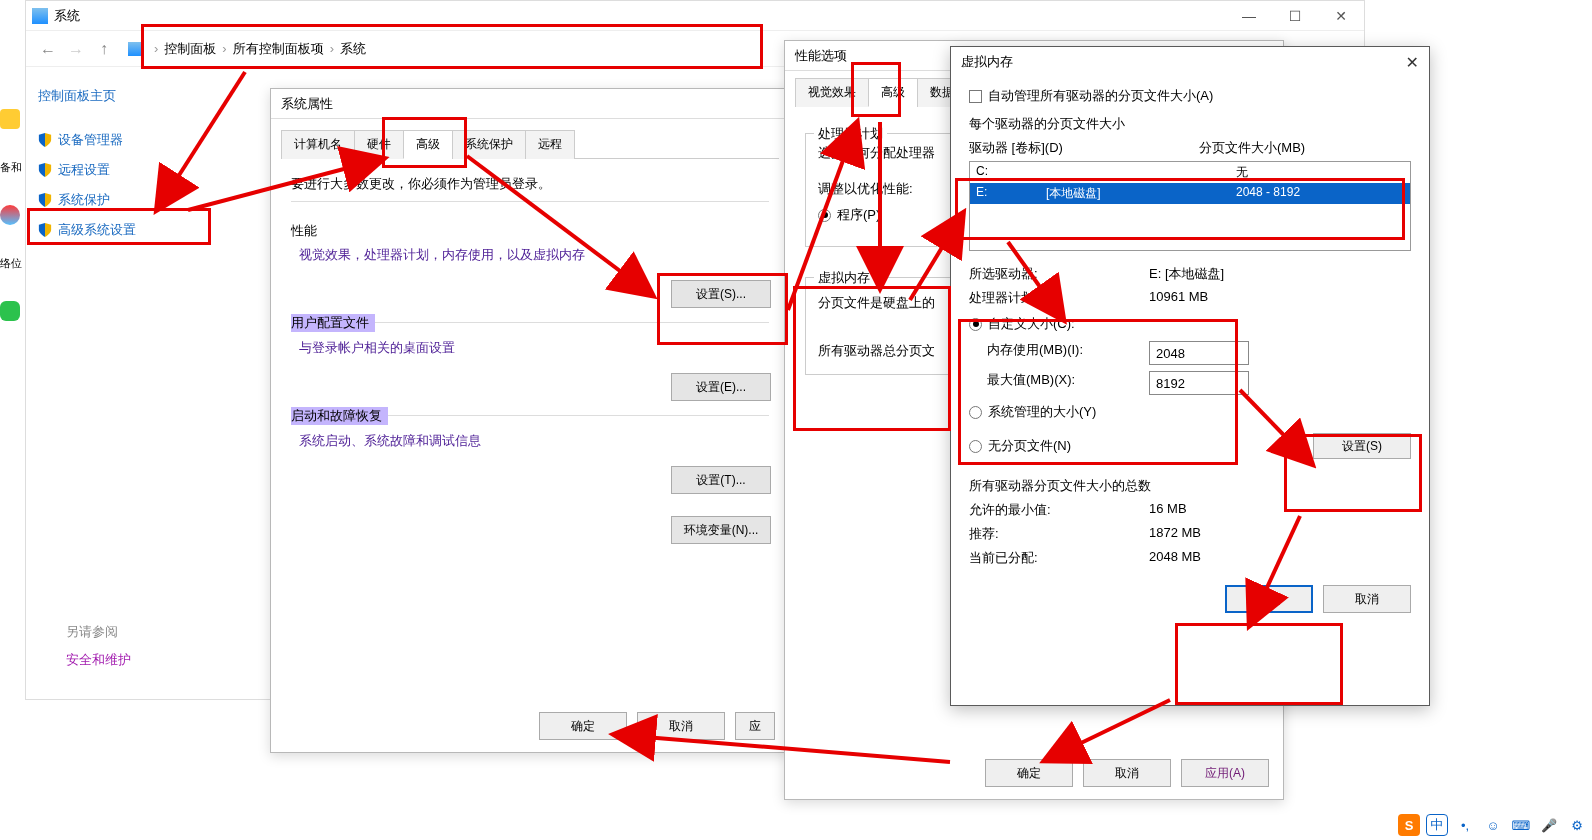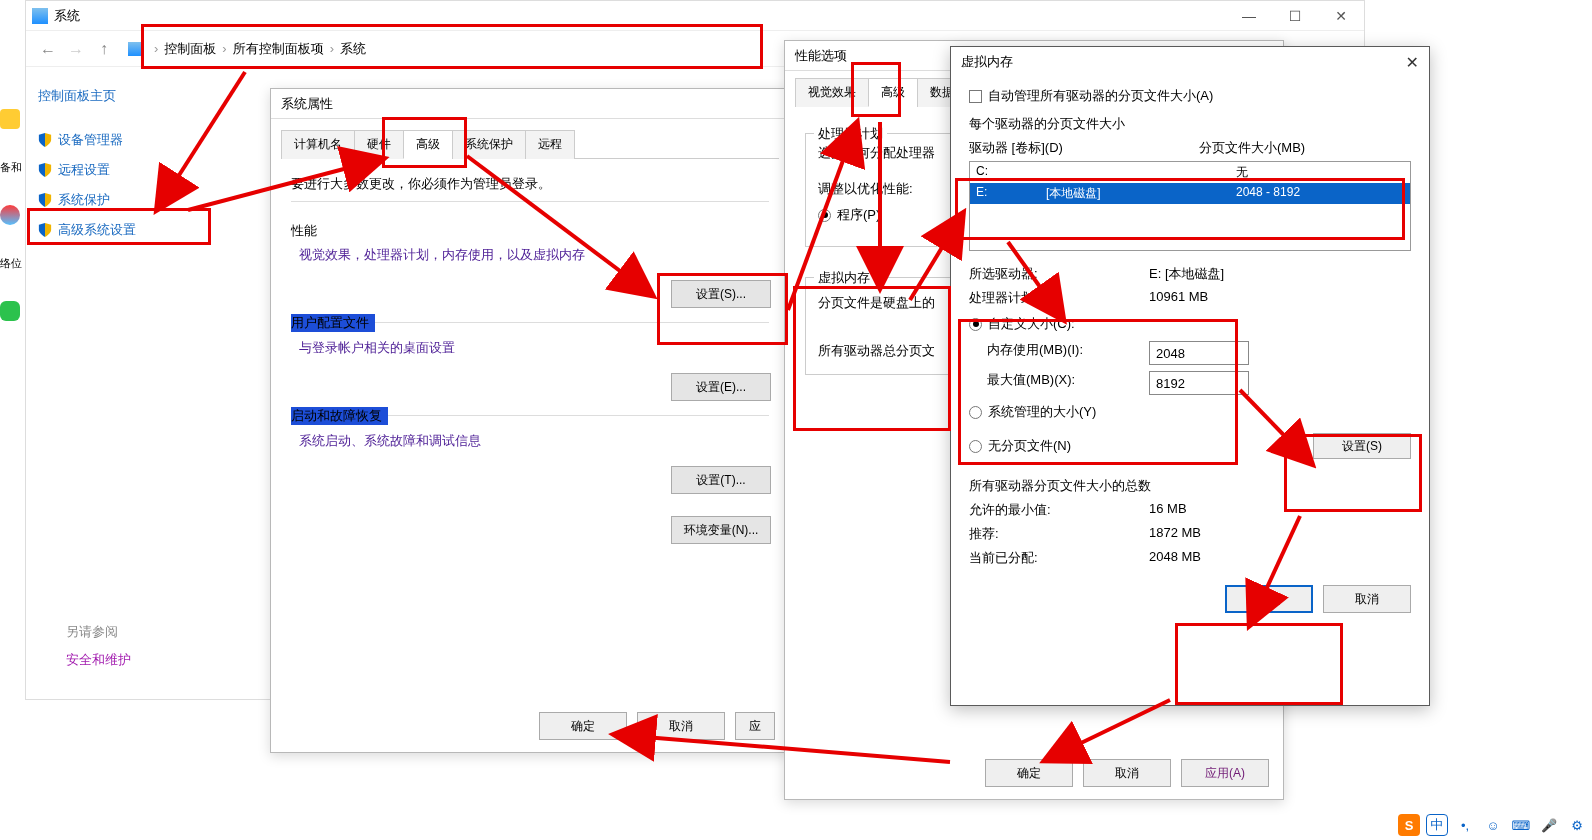--- a/index.html
+++ b/index.html
@@ -33,21 +33,21 @@
 
   
   .sysprop { position: absolute; left: 270px; top: 88px; width: 520px; height: 665px; background: #fff; border: 1px solid #b8b8b8; box-shadow: 0 3px 12px rgba(0,0,0,.15); }
   .dlg-title { height: 30px; border-bottom: 1px solid #ddd; display:flex; align-items:center; padding: 0 10px; font-size:13px; }
   .tabs { display:flex; margin: 10px 10px 0 10px; border-bottom:1px solid #ccc; }
   .tab { padding: 5px 12px; border:1px solid #ccc; border-bottom:none; margin-right:-1px; background:#f3f3f3; position:relative; top:1px; font-size:12px;}
   .tab.active { background:#fff; border-bottom:1px solid #fff; }
   .sysprop-body { padding: 16px 20px; font-size: 13px; }
   .group { margin-top: 14px; border-top: 1px solid #ddd; padding-top: 10px; position: relative; }
   .group-nb { margin-top: 8px; }
-  .group-title { position:absolute; top:-9px; left:0; background:#1d4ed8; padding-right:6px; font-size:13px; }
+  .group-title { position:absolute; top:-9px; left:0; background:#c4b5fd; padding-right:6px; font-size:13px; }
   .group-desc { margin: 6px 0 16px 8px; color:#4c1d95; }
   .group-btn { position: relative; left: 380px; width: 100px; height: 28px; border:1px solid #aaa; background:#e5e5e5; font-size:12px;}
   .sysprop-footer { position:absolute; bottom: 12px; right: 14px; display:flex; gap:10px;}
   .dlg-btn { width: 88px; height: 28px; border:1px solid #aaa; background:#efefef; font-size:12px;}
   .dlg-btn.cut { width: 40px; }
 
   
   .perfopt { position: absolute; left: 784px; top: 40px; width: 500px; height: 760px; background:#fff; border:1px solid #b8b8b8; box-shadow: 0 3px 12px rgba(0,0,0,.15);}
   .perfopt-body { padding: 12px 20px; font-size:13px; }
   .fieldset { border:1px solid #ccc; padding: 10px 12px 14px; margin-top: 14px; position:relative; }

